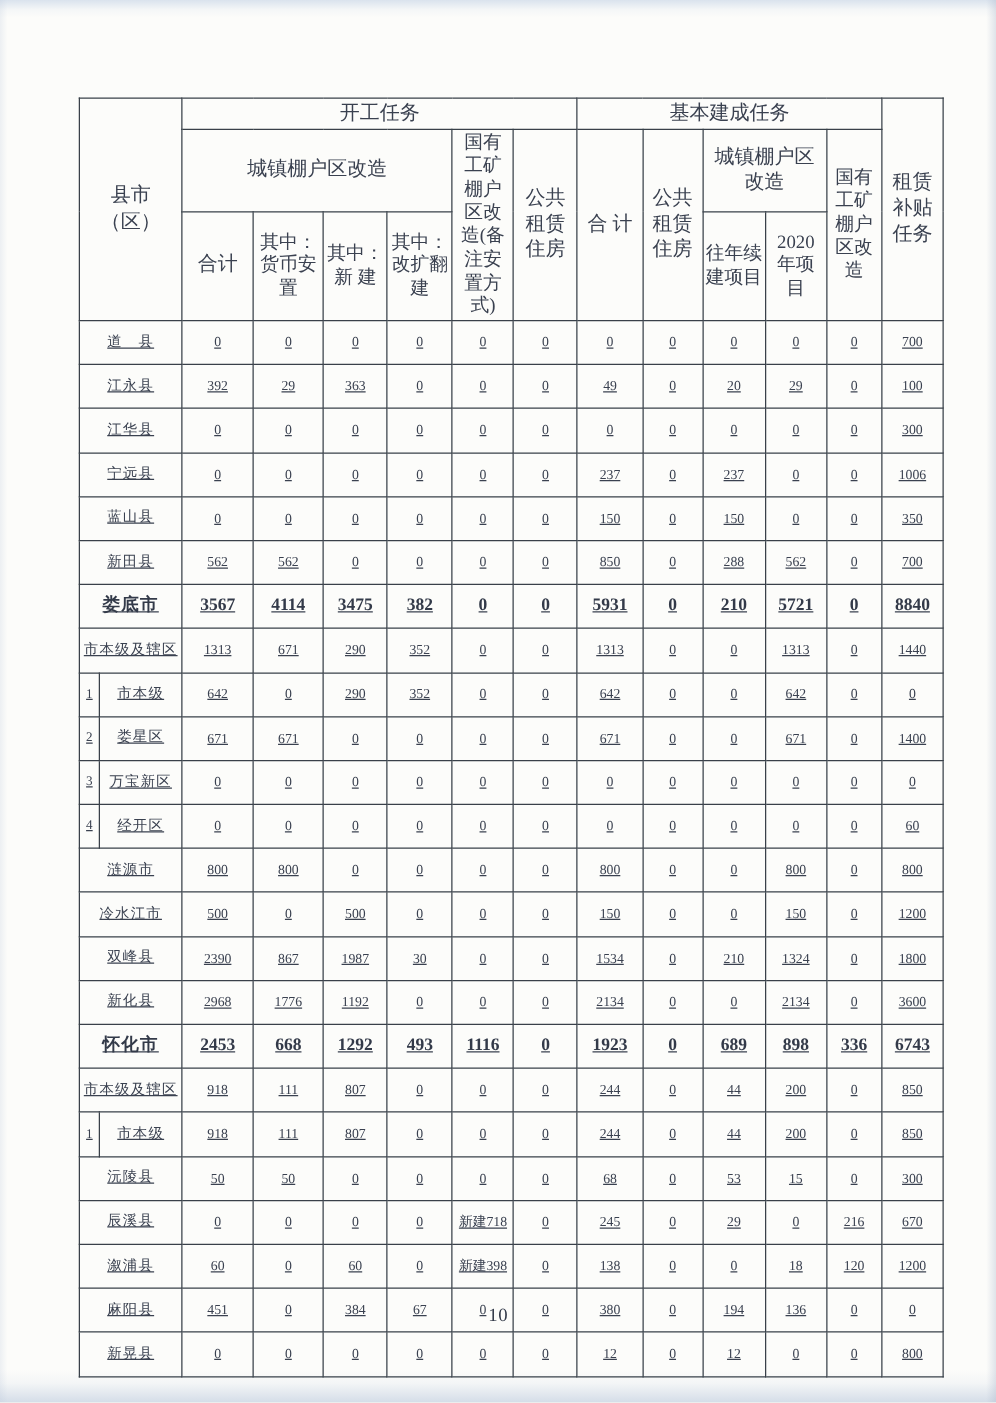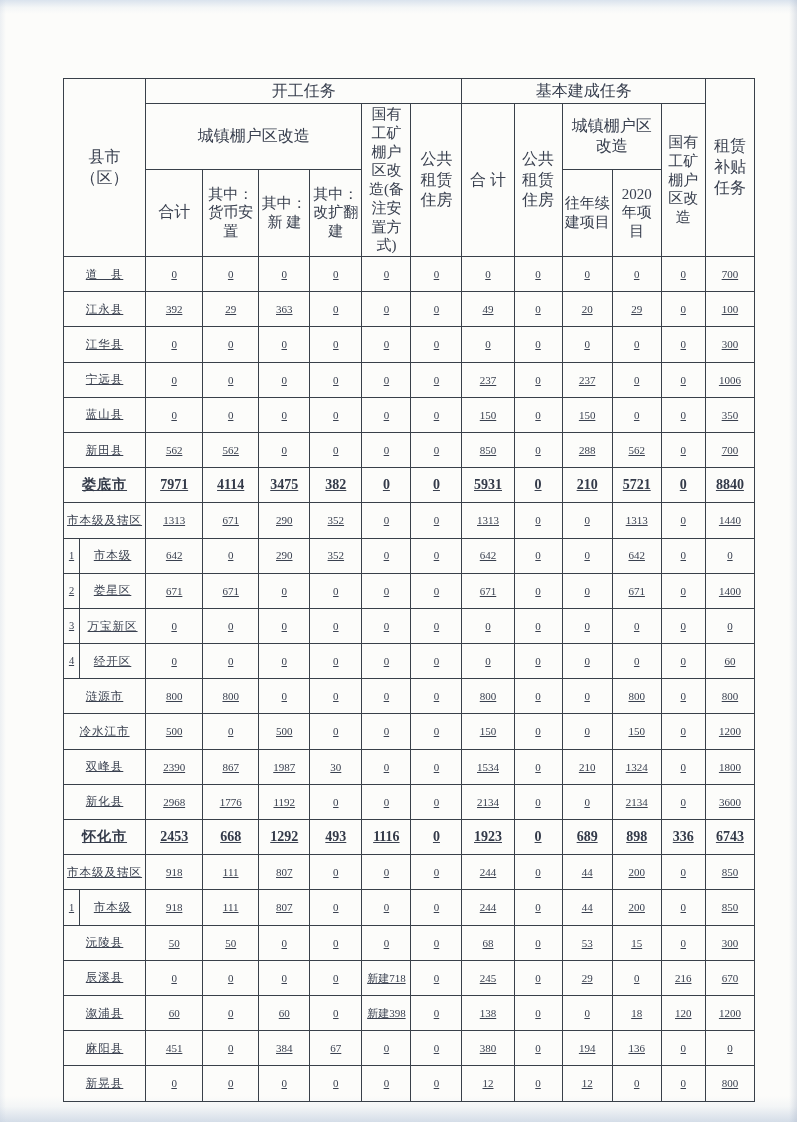--- a/index.html
+++ b/index.html
@@ -209,21 +209,21 @@
           <td class="value-cell">0</td>
           <td class="value-cell">850</td>
           <td class="value-cell">0</td>
           <td class="value-cell">288</td>
           <td class="value-cell">562</td>
           <td class="value-cell">0</td>
           <td class="value-cell">700</td>
         </tr>
         <tr class="bold-row">
           <td class="row-label-cell" colspan="2">娄底市</td>
-          <td class="value-cell">7971</td>
+          <td class="value-cell">3567</td>
           <td class="value-cell">4114</td>
           <td class="value-cell">3475</td>
           <td class="value-cell">382</td>
           <td class="value-cell">0</td>
           <td class="value-cell">0</td>
           <td class="value-cell">5931</td>
           <td class="value-cell">0</td>
           <td class="value-cell">210</td>
           <td class="value-cell">5721</td>
           <td class="value-cell">0</td>
@@ -485,13 +485,14 @@
           <td class="value-cell">12</td>
           <td class="value-cell">0</td>
           <td class="value-cell">12</td>
           <td class="value-cell">0</td>
           <td class="value-cell">0</td>
           <td class="value-cell">800</td>
         </tr>
       </tbody>
   </table>
 
+  <div class="page-number">10</div>
 </div>
 
 </body></html>

